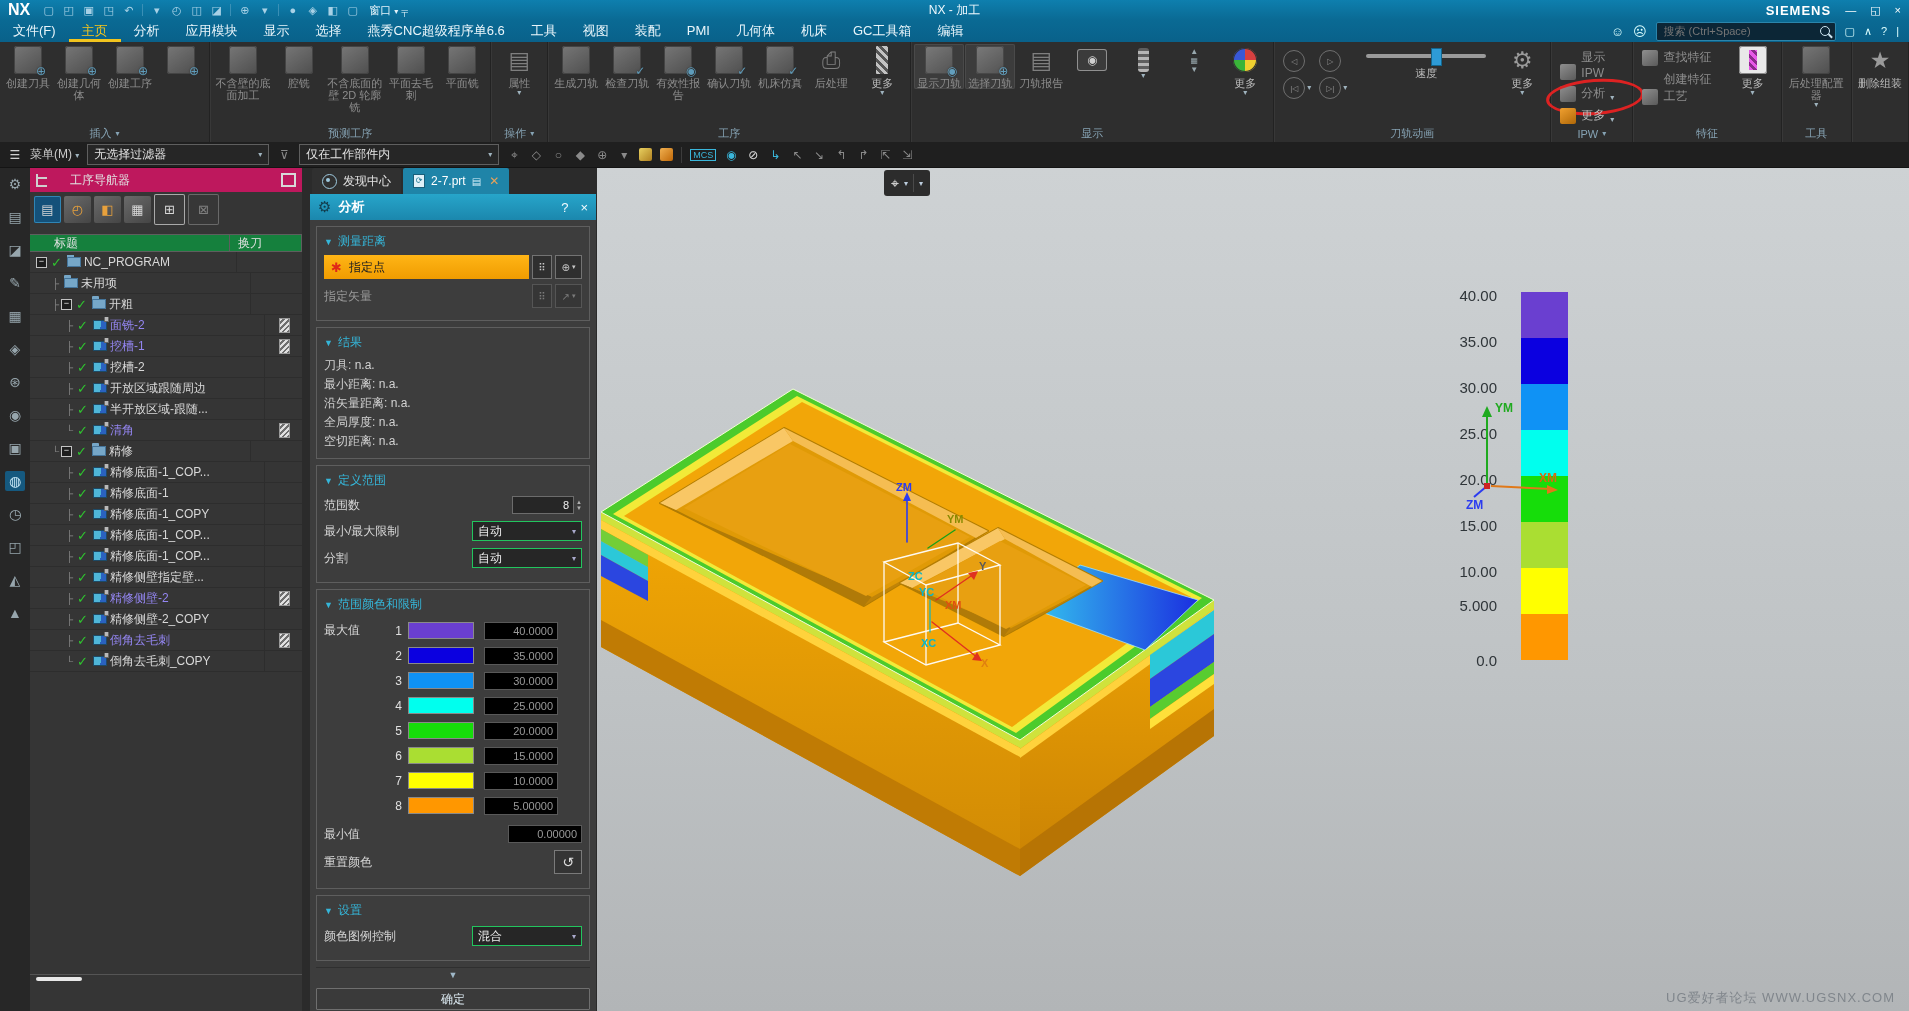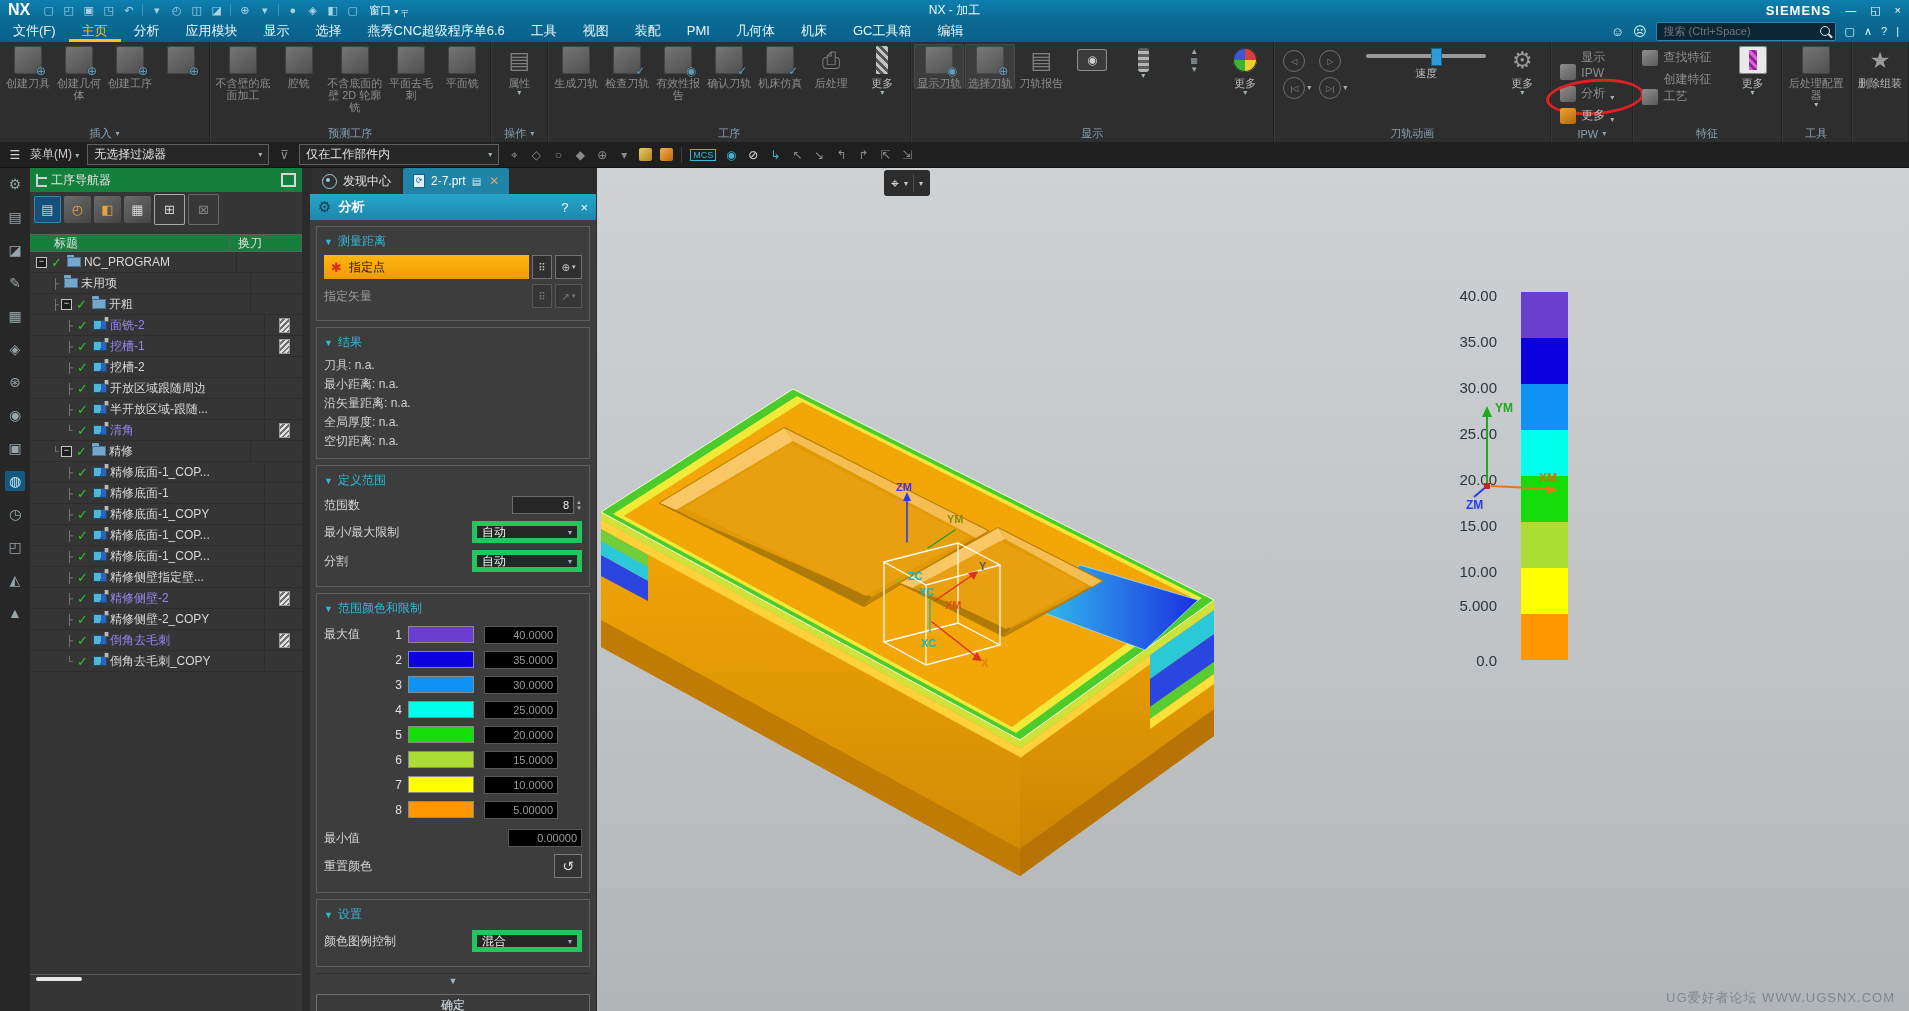--- a/index.html
+++ b/index.html
@@ -85,21 +85,21 @@
   .sico.teal{color:#3ab6da;}
   .ssep{width:1px;height:16px;background:#3c3c3c;}
   .cube{width:13px;height:13px;border-radius:2px;}
   
   .leftrail{position:absolute;left:0;top:168px;width:30px;height:843px;background:#272727;display:flex;
             flex-direction:column;align-items:center;padding-top:6px;gap:13px;box-sizing:border-box;}
   .lritem{width:20px;height:20px;display:flex;align-items:center;justify-content:center;color:#97a6ad;font-size:14px;border-radius:2px;}
   .lritem.hl{background:#15597f;color:#cfeefc;}
   
   .navpanel{position:absolute;left:30px;top:168px;width:272px;height:843px;background:#353535;}
-  .nav-head{height:24px;display:flex;align-items:center;gap:0;padding:0 6px;color:#e0e0e0;font-size:12px;background:#15803d;}
+  .nav-head{height:24px;display:flex;align-items:center;gap:19px;padding:0 6px;color:#e0e0e0;font-size:12px;background:#be185d;}
   .nav-head .treeico{width:13px;height:13px;border-left:2px solid #cfcfcf;position:relative;}
   .nav-head .treeico::after{content:"";position:absolute;left:0;top:3px;width:9px;height:6px;
         border-top:2px solid #cfcfcf;border-bottom:2px solid #cfcfcf;}
   .nav-head .boxbtn{margin-left:auto;width:11px;height:10px;border:2px solid #d8d8d8;}
   .nav-tools{height:34px;display:flex;align-items:center;gap:3px;padding:0 4px;}
   .vtico{width:27px;height:27px;border-radius:2px;background:linear-gradient(145deg,#6a6a6a,#454545);
          display:flex;align-items:center;justify-content:center;font-size:13px;color:#d8d8d8;}
   .vtico.active{background:#14517a;box-shadow:inset 0 0 0 1px #2f85b5;}
   .vtico.big{width:31px;height:31px;background:#3a3a3a;box-shadow:inset 0 0 0 1px #a9a9a9;}
   .vtico.dim{opacity:.45;}
@@ -151,22 +151,22 @@
   .sbtn.wide{width:27px;gap:2px;}
   .sbtn.dis{opacity:.45;}
   .dimtext{color:#9a9a9a;font-size:12px;flex:1;}
   .resline{font-size:12px;color:#d2d2d2;line-height:19px;}
   .frow{display:flex;align-items:center;margin:7px 0;}
   .flabel{flex:1;font-size:12px;color:#d6d6d6;}
   .field{background:#262626;border:1px solid #6c6c6c;height:18px;display:flex;align-items:center;
          justify-content:flex-end;color:#eee;font-size:11px;padding:0 4px;box-sizing:border-box;}
   .field.dis{background:#000000;color:#9a9a9a;border-color:#595959;}
   .spin{display:flex;flex-direction:column;justify-content:center;margin-left:2px;color:#b0b0b0;font-size:6px;line-height:6px;}
-  .drop{width:110px;height:20px;background:#262626;border:5px solid #22c55e;display:flex;align-items:center;
-        padding:6px 5px;font-size:12px;color:#eee;box-sizing:border-box;}
+  .drop{width:110px;height:20px;background:#262626;border:1px solid #22c55e;display:flex;align-items:center;
+        padding:0 5px;font-size:12px;color:#eee;box-sizing:border-box;}
   .drop .dc{margin-left:auto;font-size:8px;color:#aac;}
   .swrow{display:flex;align-items:center;height:25px;}
   .swmax{width:60px;font-size:12px;color:#d6d6d6;}
   .swidx{width:18px;text-align:right;color:#e0e0e0;font-size:12px;padding-right:6px;}
   .swatch{width:64px;height:15px;border:1px solid #8a8a8a;margin-right:10px;}
   .swfield{width:74px;}
   .resetbtn{width:26px;height:22px;background:#343434;border:1px solid #7a7a7a;color:#ddd;display:flex;
             align-items:center;justify-content:center;font-size:14px;}
   .collapse{height:14px;display:flex;align-items:center;justify-content:center;color:#9fb8c8;font-size:9px;
             border-top:1px solid #2f2f2f;margin:2px 0 6px;}

